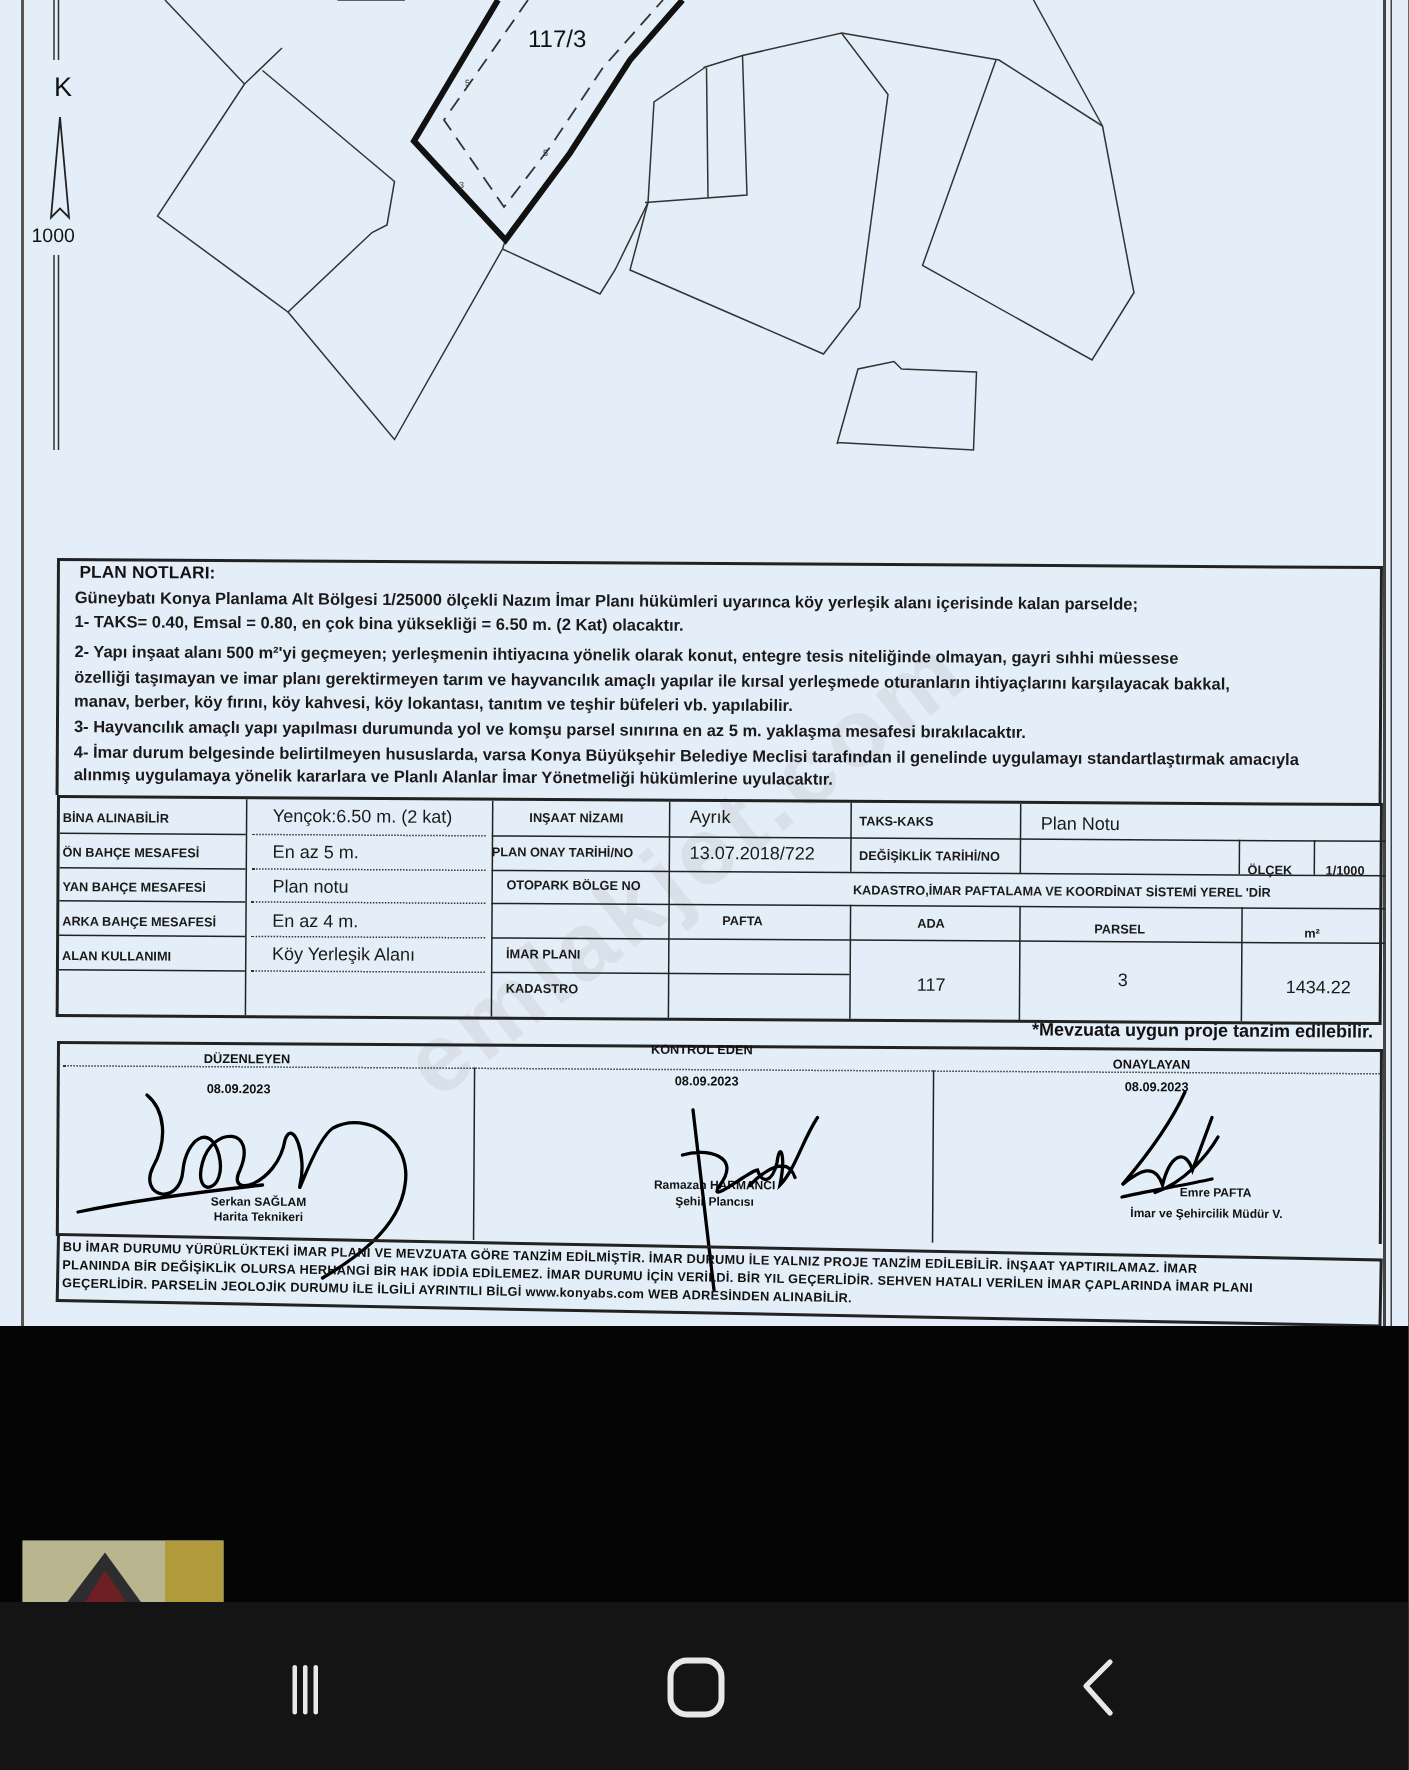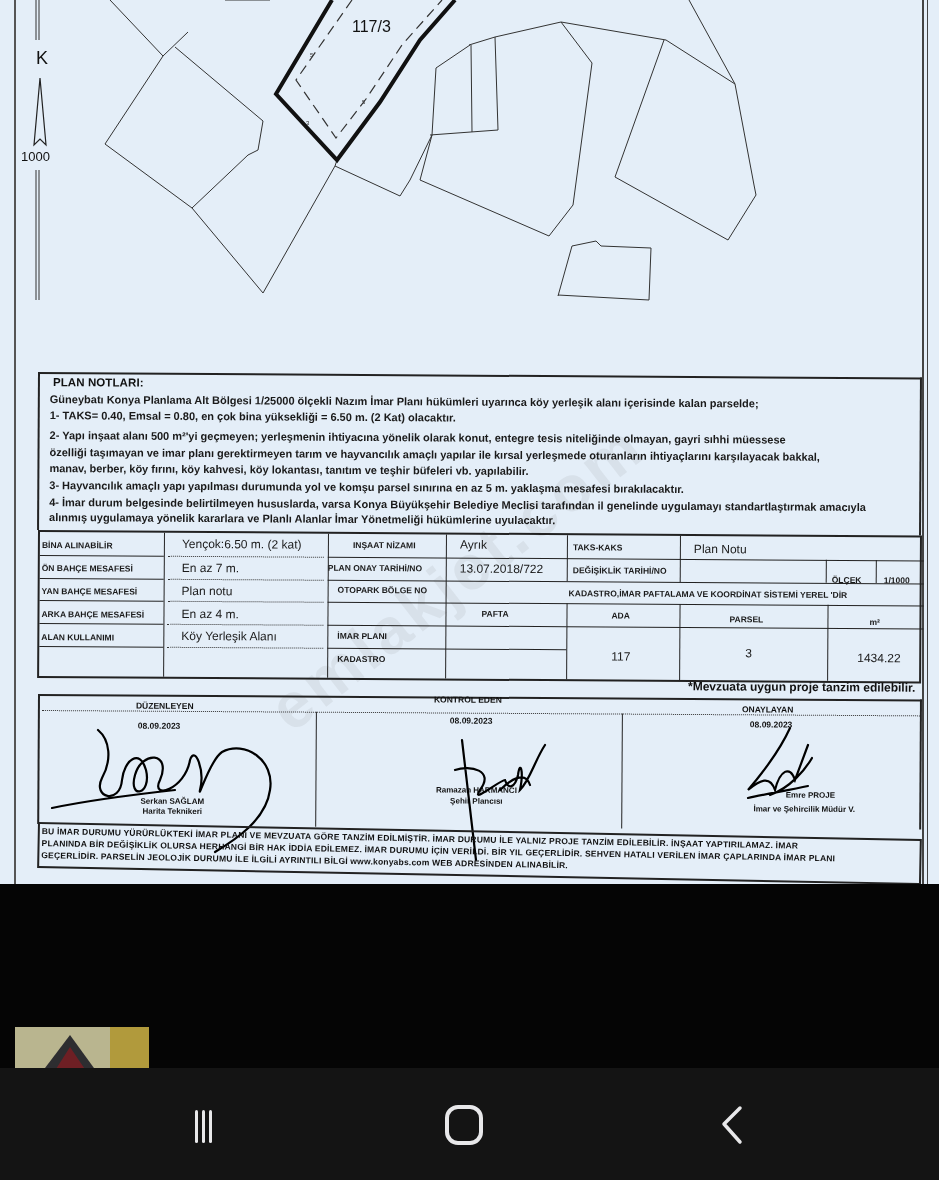--- a/index.html
+++ b/index.html
@@ -146,21 +146,21 @@
     <div class="hl" style="left:288px;top:46px;width:596px"></div>
     <div class="hl" style="left:288px;top:68px;width:596px"></div>
     <div class="hl" style="left:288px;top:91px;width:118px"></div>
     <div class="hl" style="left:288px;top:114px;width:239px"></div>
     <div class="hl" style="left:406px;top:91px;width:121px"></div>
     <div class="hl" style="left:527px;top:91px;width:357px"></div>
 
     <div class="cell" style="left:2px;top:8px">BİNA ALINABİLİR</div>
     <div class="val" style="left:142px;top:4px">Yençok:6.50 m. (2 kat)</div>
     <div class="cell" style="left:2px;top:31px">ÖN BAHÇE MESAFESİ</div>
-    <div class="val" style="left:142px;top:28px">En az 7 m.</div>
+    <div class="val" style="left:142px;top:28px">En az 5 m.</div>
     <div class="cell" style="left:2px;top:54px">YAN BAHÇE MESAFESİ</div>
     <div class="val" style="left:142px;top:51px">Plan notu</div>
     <div class="cell" style="left:2px;top:77px">ARKA BAHÇE MESAFESİ</div>
     <div class="val" style="left:142px;top:74px">En az 4 m.</div>
     <div class="cell" style="left:2px;top:100px">ALAN KULLANIMI</div>
     <div class="val" style="left:142px;top:96px">Köy Yerleşik Alanı</div>
 
     <div class="cell" style="left:313px;top:6px">INŞAAT NİZAMI</div>
     <div class="val" style="left:420px;top:3px">Ayrık</div>
     <div class="cell" style="left:288px;top:29px">PLAN ONAY TARİHİ/NO</div>
@@ -196,21 +196,21 @@
     <div class="sig-name" style="left:88px;top:100px;width:90px">Serkan SAĞLAM</div>
     <div class="sig-name" style="left:88px;top:110px;width:90px">Harita Teknikeri</div>
 
     <div class="sig-head" style="left:394px;top:-4px">KONTROL EDEN</div>
     <div class="sig-date" style="left:410px;top:17px">08.09.2023</div>
     <div class="sig-name" style="left:382px;top:87px;width:110px">Ramazan HARMANCI</div>
     <div class="sig-name" style="left:382px;top:98px;width:110px">Şehir Plancısı</div>
 
     <div class="sig-head" style="left:702px;top:4px">ONAYLAYAN</div>
     <div class="sig-date" style="left:710px;top:19px">08.09.2023</div>
-    <div class="sig-name" style="left:706px;top:90px;width:130px">Emre PROJE</div>
+    <div class="sig-name" style="left:706px;top:90px;width:130px">Emre PAFTA</div>
     <div class="sig-name" style="left:690px;top:104px;width:150px">İmar ve Şehircilik Müdür V.</div>
   </div>
 
   <svg class="signatures" viewBox="0 680 939 200">
     <g fill="none" stroke="#000" stroke-width="2.2" stroke-linecap="round">
       <path d="M98,730 C110,740 112,760 102,778 C92,798 120,805 122,780 C124,760 140,748 146,770 C152,795 128,800 135,775 C142,750 172,752 160,780 C150,800 185,790 190,760 C195,745 205,770 200,790 C198,800 210,760 222,752 C245,740 275,760 270,790 C266,820 235,840 215,852 M52,808 C90,800 130,795 175,790"></path>
       <path d="M462,740 L476,860 M455,770 C470,765 495,770 480,790 C470,805 500,780 505,780 C508,790 515,788 518,775 C520,760 524,770 520,790 C530,780 535,760 545,745 M500,790 C510,780 525,770 530,785"></path>
       <path d="M790,728 C780,750 765,770 748,790 C760,780 770,775 775,790 C780,770 790,765 795,780 L808,745 M770,795 C790,788 805,770 812,758 M748,798 C760,795 790,790 808,786"></path>
     </g>
   </svg>

